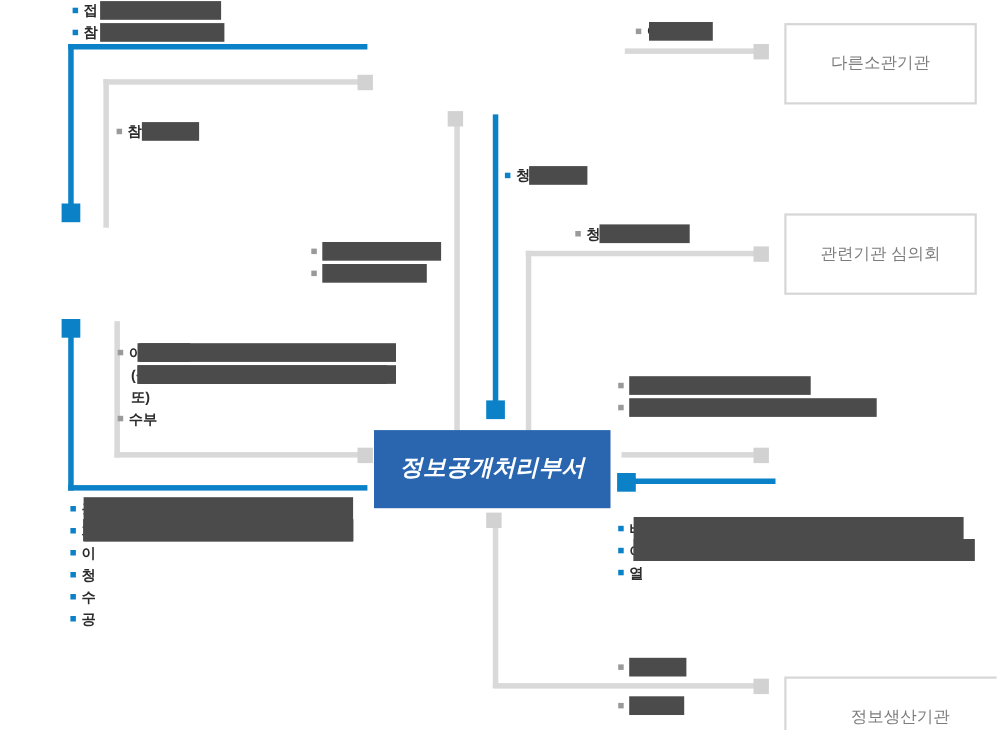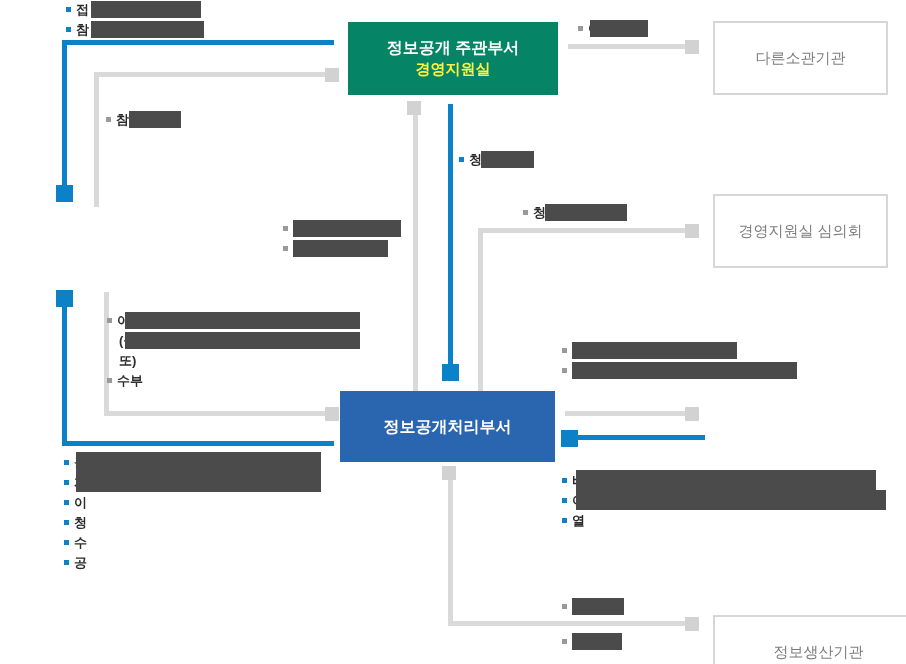--- a/index.html
+++ b/index.html
@@ -10,21 +10,21 @@
   .stage{position:absolute;left:0;top:0;width:906px;height:664px;}
 
   
   .box{
     position:absolute;display:flex;flex-direction:column;
     align-items:center;justify-content:center;text-align:center;
     box-sizing:border-box;line-height:1.25;
   }
   .box-green{background:#068466;color:#ffffff;font-size:16px;font-weight:700;}
   .box-green .sub{color:#fff23f;font-size:15px;font-weight:700;margin-top:2px;}
-  .box-blue{background:#2a66b0;color:#ffffff;font-size:16px;font-weight:700;}
+  .box-blue{background:#2a66b0;color:#ffffff;font-size:21px;font-weight:700;font-style:italic;}
   .box-outline-slate{
     background:#ffffff;border:2px solid #7e8fa0;color:#2f3d4c;
     font-size:15px;font-weight:600;
   }
   .box-outline-gray{
     background:#ffffff;border:2px solid #d6d6d6;color:#7c7c7c;
     font-size:15px;font-weight:400;
   }
 
   
@@ -93,36 +93,32 @@
   <div class="head g" style="left:685px;top:407px;width:14px;height:14px;"></div>
 
   <div class="line b" style="left:565px;top:435px;width:140px;height:5px;"></div>
   <div class="head b" style="left:561px;top:430px;width:17px;height:17px;"></div>
 
   <div class="line g" style="left:448px;top:470px;width:5px;height:155px;"></div>
   <div class="head g" style="left:442px;top:466px;width:14px;height:14px;"></div>
   <div class="line g" style="left:448px;top:621px;width:245px;height:5px;"></div>
   <div class="head g" style="left:685px;top:617px;width:14px;height:14px;"></div>
 
-  <div class="box box-green" style="left:348px;top:22px;width:210px;height:73px;">
-    <span>정보공개 주관부서</span>
-    <span class="sub">경영지원실</span>
-  </div>
 
 
   <div class="box box-blue" style="left:340px;top:391px;width:215px;height:71px;">
     <span>정보공개처리부서</span>
   </div>
 
   <div class="box box-outline-gray" style="left:713px;top:21px;width:175px;height:74px;">
     <span>다른소관기관</span>
   </div>
 
   <div class="box box-outline-gray" style="left:713px;top:194px;width:175px;height:74px;">
-    <span>경영지원실 심의회</span>
+    <span>관련기관 심의회</span>
   </div>
 
 
   <div class="box box-outline-gray" style="left:713px;top:615px;width:211px;height:74px;">
     <span>정보생산기관</span>
   </div>
 
   <div class="label" style="left:66px;top:0px;">
     <div class="row">
       <span class="bullet blue"></span>

